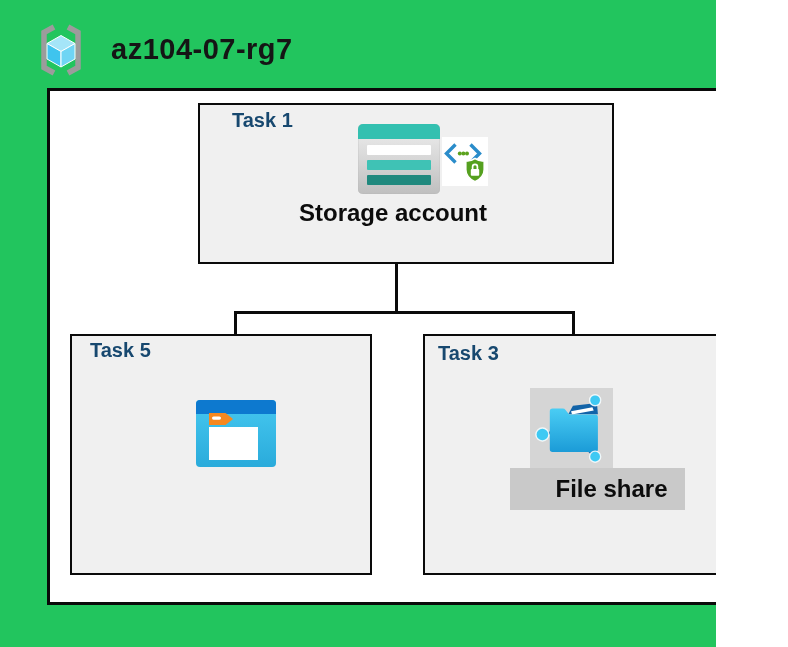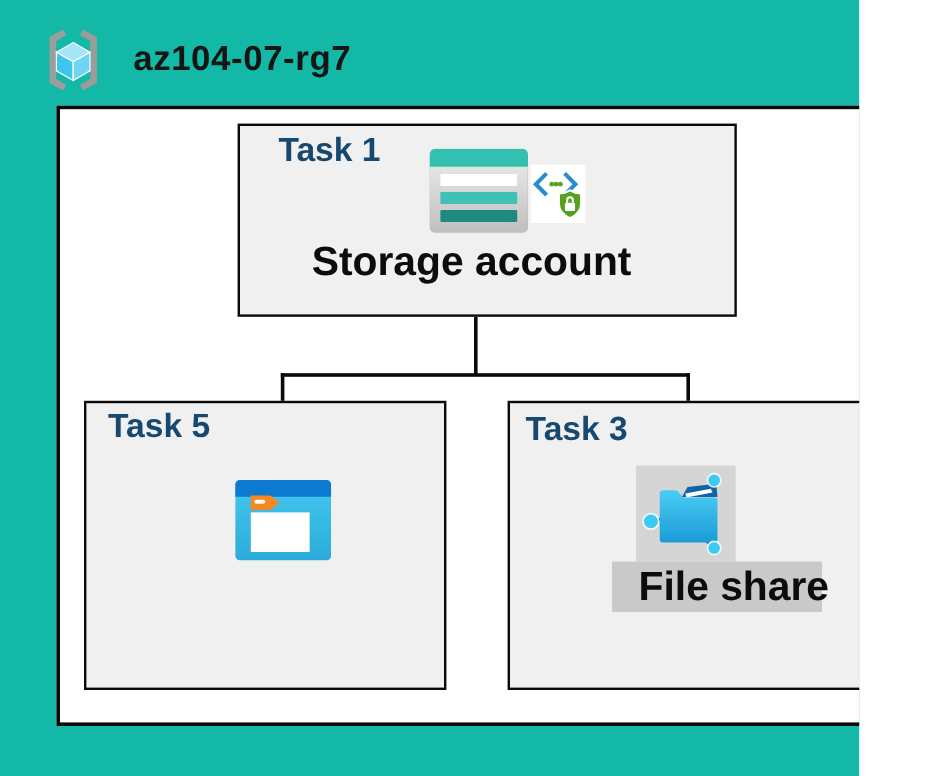--- a/index.html
+++ b/index.html
@@ -1,39 +1,39 @@
 <!DOCTYPE html>
 <html><head>
 <meta charset="utf-8">
 <style>
   html,body{margin:0;padding:0;background:#fff;}
   .canvas{
-    position:relative;width:716px;height:647px;background:#14b8a6;
+    position:relative;width:716px;height:647px;background:#22c55e;
     font-family:"Liberation Sans", sans-serif;overflow:hidden;
   }
   .abs{position:absolute;}
   .rg-title{
     left:111px;top:33px;font-size:29px;font-weight:bold;color:#151515;
     letter-spacing:0.5px;white-space:nowrap;
   }
   .outer-box{
     left:47px;top:88px;width:699px;height:517px;box-sizing:border-box;
     border:3px solid #0a0a0a;background:#ffffff;
   }
   .task-box{
     box-sizing:border-box;border:2px solid #0a0a0a;background:#f0f0f0;
   }
   .task1-box{left:198px;top:103px;width:416px;height:161px;}
   .task2-box{left:70px;top:334px;width:302px;height:241px;}
   .task3-box{left:423px;top:334px;width:300px;height:241px;}
   .task-label{
-    font-size:28px;font-weight:bold;color:#17486f;white-space:nowrap;
+    font-size:20px;font-weight:bold;color:#17486f;white-space:nowrap;
   }
   .resource-label{
-    font-size:34px;font-weight:bold;color:#0c0c0c;text-align:center;white-space:nowrap;
+    font-size:24px;font-weight:bold;color:#0c0c0c;text-align:center;white-space:nowrap;
   }
   .line{background:#0a0a0a;}
   .fs-icon-bg{
     left:530px;top:388px;width:83px;height:80px;background:#d5d5d5;
     display:flex;align-items:center;justify-content:center;
   }
   .fs-label-bar{
     left:510px;top:468px;width:175px;height:42px;background:#c9c9c9;
     display:flex;align-items:center;justify-content:center;
   }

